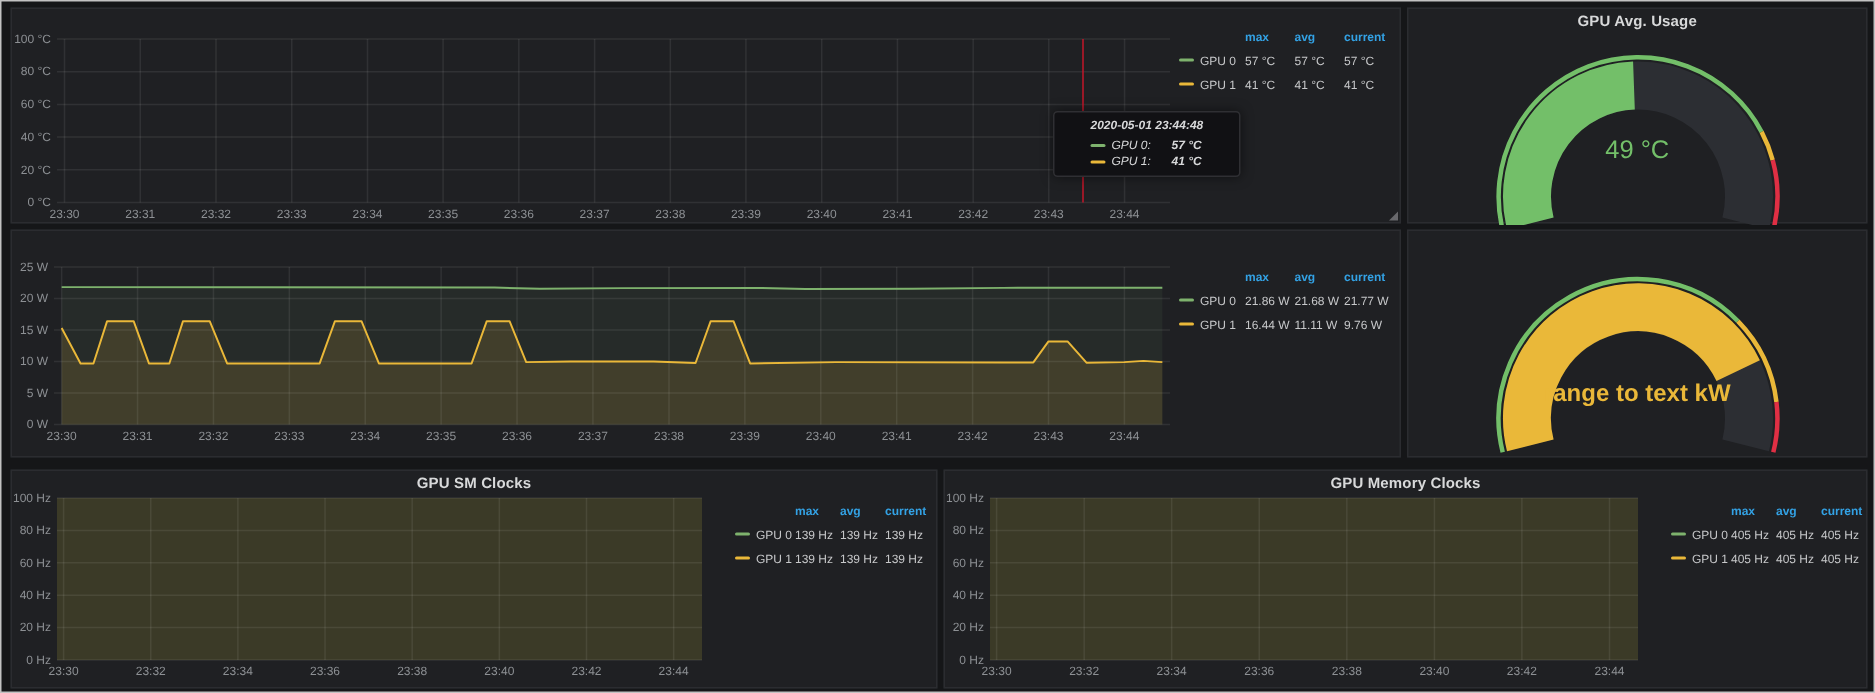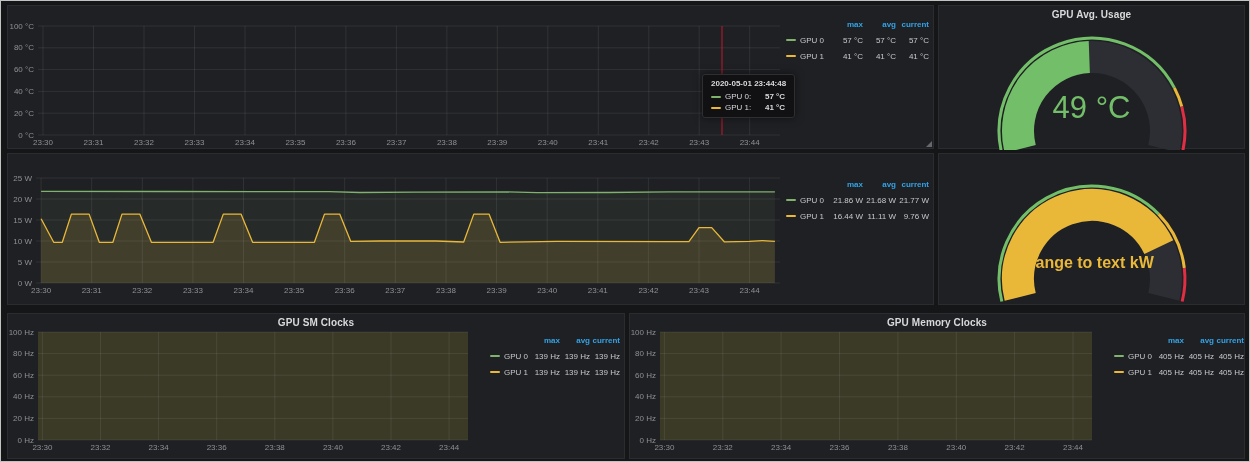--- a/index.html
+++ b/index.html
@@ -8,33 +8,33 @@
   .panel{position:absolute;background:#1f2023;border:1px solid #2b2c30;box-sizing:border-box;}
   .ptitle{position:absolute;top:3px;left:0;right:0;text-align:center;font-size:10px;font-weight:bold;
           color:#d8d9da;letter-spacing:.1px;z-index:3;}
   .caret{font-size:8px;color:#9fa2a6;margin-left:4px;}
   svg.chart,svg.gauge{position:absolute;left:0;top:0;z-index:1;}
   svg text{font-family:"Liberation Sans",sans-serif;}
   
   .legend{position:absolute;z-index:2;font-size:8px;color:#c7c8ca;}
   .lrow{display:flex;align-items:center;height:16px;}
   .lname{flex:0 0 44px;display:flex;align-items:center;white-space:nowrap;}
-  .lval{flex:0 0 33px;text-align:right;white-space:nowrap;}
+  .lval{flex:0 0 33px;text-align:left;white-space:nowrap;}
   .lhead .lval{color:#33a2e5;font-weight:bold;}
   .dash{display:inline-block;width:10px;height:2px;border-radius:1px;margin-right:4px;flex:0 0 10px;}
   
   .tooltip{position:absolute;z-index:5;background:#111114;border:1px solid #2f2f33;border-radius:3px;
-           padding:4px 8px;font-size:8px;color:#d8d9da;box-shadow:0 0 8px rgba(0,0,0,.5);white-space:nowrap;}
+           padding:4px 24px;font-size:8px;color:#d8d9da;box-shadow:0 0 8px rgba(0,0,0,.5);white-space:nowrap;font-style:italic;}
   .tt-time{font-weight:bold;margin-bottom:3px;}
   .tt-row{display:flex;align-items:center;height:11px;}
   .tt-name{width:34px;margin-right:6px;}
   .tt-val{font-weight:bold;}
   
   .gauge-value{position:absolute;left:0;right:0;text-align:center;z-index:2;font-weight:500;}
-  .gv-big{font-size:31px;}
+  .gv-big{font-size:17px;}
   .gv-small{font-size:16px;font-weight:bold;}
   
   .rhandle{position:absolute;right:1px;bottom:1px;width:0;height:0;z-index:4;
            border-left:6px solid transparent;border-bottom:6px solid #68686c;}
 </style>
 </head>
 <body>
 
 <div class="stage">
 

